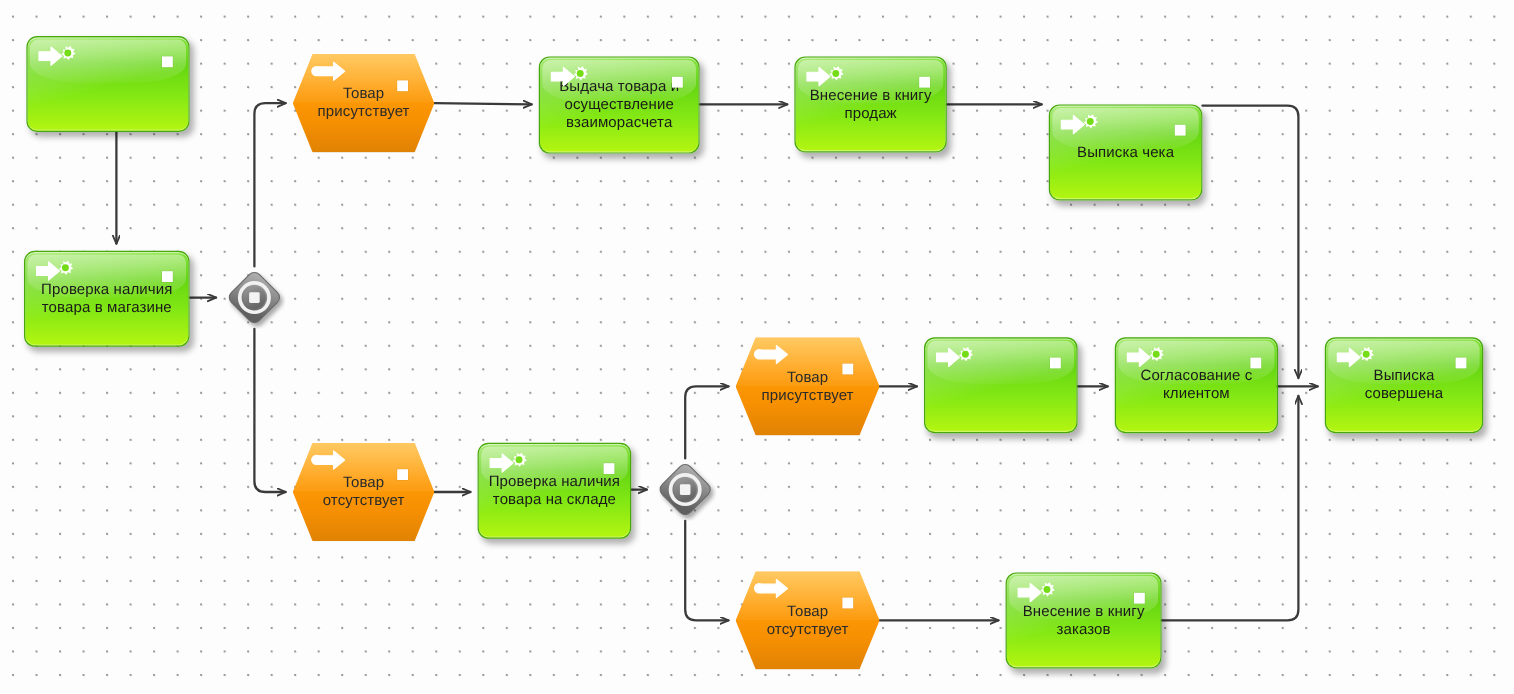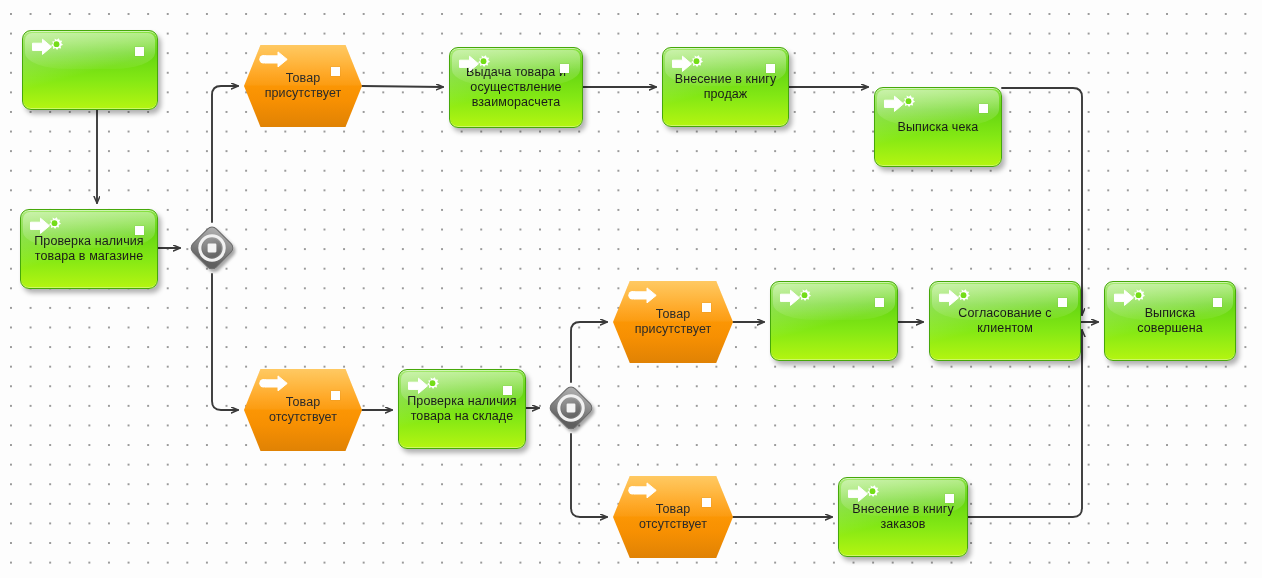--- a/index.html
+++ b/index.html
@@ -300,21 +300,21 @@
       <div class="node task" style="left: 770px; top: 281px; width: 128px; height: 80px;">
         <div class="node-icon"><svg viewBox="0 0 34 20" width="34" height="20">
             <path d="M1.5,6.2 L11.5,6.2 L11.5,2.2 L20.5,9.8 L11.5,17.4 L11.5,13.4 L1.5,13.4 Z" fill="#ffffff" stroke="#ffffff" stroke-width="1" stroke-linejoin="round"></path>
             <path d="M23.6,1.4 l2.1,1.3 l2.1,-1.5 l0.9,2.4 l2.5,0.2 l-1.1,2.3 l1.9,1.7 l-2.3,1.1 l0.3,2.5 l-2.5,-0.5 l-1.4,2.1 l-1.7,-1.9 l-2.4,0.8 l0.2,-2.5 l-2.2,-1.2 l2.0,-1.5 l-0.6,-2.4 l2.5,0.2 Z" fill="#ffffff"></path>
             <circle cx="25.5" cy="7.2" r="2.9" fill="none" stroke="#ffffff" stroke-width="0.1"></circle>
             <circle cx="25.5" cy="7.2" r="2.9" fill="#74dd18"></circle>
             <path d="M25.5,4.3 a2.9,2.9 0 1,1 -2.6,4.2 L25.5,7.2 Z" fill="#ffffff" opacity="0"></path>
           </svg></div>
         <div class="marker-sq"></div>
       </div>
-      <div class="node task" style="left: 929px; top: 281px; width: 152px; height: 80px;">
+      <div class="node task" style="left: 929px; top: 281px; width: 136px; height: 80px;">
         <div class="node-icon"><svg viewBox="0 0 34 20" width="34" height="20">
             <path d="M1.5,6.2 L11.5,6.2 L11.5,2.2 L20.5,9.8 L11.5,17.4 L11.5,13.4 L1.5,13.4 Z" fill="#ffffff" stroke="#ffffff" stroke-width="1" stroke-linejoin="round"></path>
             <path d="M23.6,1.4 l2.1,1.3 l2.1,-1.5 l0.9,2.4 l2.5,0.2 l-1.1,2.3 l1.9,1.7 l-2.3,1.1 l0.3,2.5 l-2.5,-0.5 l-1.4,2.1 l-1.7,-1.9 l-2.4,0.8 l0.2,-2.5 l-2.2,-1.2 l2.0,-1.5 l-0.6,-2.4 l2.5,0.2 Z" fill="#ffffff"></path>
             <circle cx="25.5" cy="7.2" r="2.9" fill="none" stroke="#ffffff" stroke-width="0.1"></circle>
             <circle cx="25.5" cy="7.2" r="2.9" fill="#74dd18"></circle>
             <path d="M25.5,4.3 a2.9,2.9 0 1,1 -2.6,4.2 L25.5,7.2 Z" fill="#ffffff" opacity="0"></path>
           </svg></div>
         <div class="marker-sq"></div>
         <div class="label">Согласование с
 клиентом</div>

